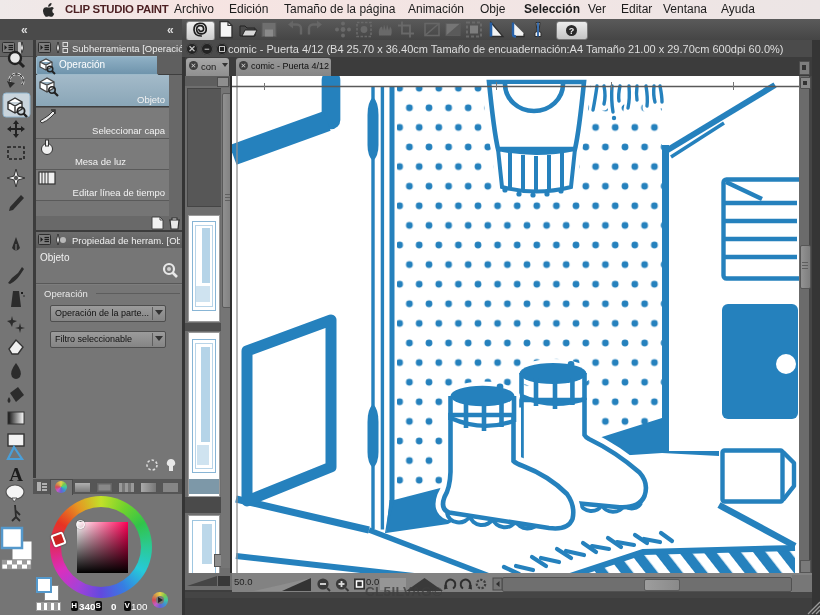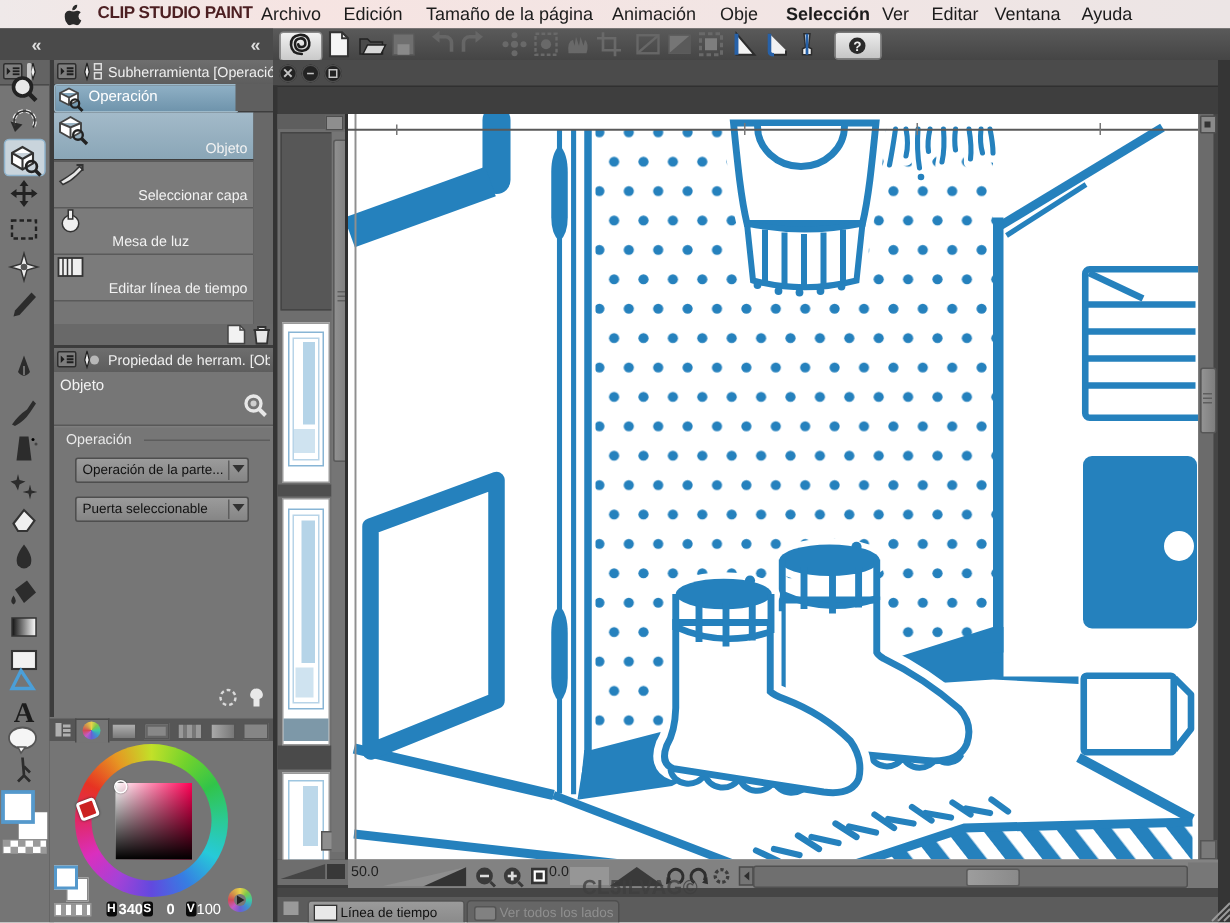--- a/index.html
+++ b/index.html
@@ -142,20 +142,21 @@
       </div>
     </div>
   </div>
 
   <div class="abs" id="titlebar">
     <div class="tl" style="left:4px;">✕</div>
     <div class="tl" style="left:19px;">−</div>
     <div class="tl" style="left:34px;">
         <span style="position:absolute;left:3px;top:3px;width:4px;height:4px;border:1px solid #c4c4c4;"></span>
       </div>
+    <span style="position:absolute;left:46px;top:2.5px;white-space:nowrap;">comic - Puerta 4/12 (B4 25.70 x 36.40cm Tamaño de encuadernación:A4 Tamaño 21.00 x 29.70cm 600dpi 60.0%)</span>
   </div>
 
   <div class="abs" id="gapcol"></div>
   <div class="abs" id="toolstrip"></div>
   <div class="abs" id="tshead"></div>
   <div class="abs" id="dockedge"></div>
   <div id="leftpanels">
 
     <svg class="abs" style="left:2px;top:42px;" width="28" height="12" viewBox="0 0 28 12">
       <rect x="0.5" y="0.5" width="12" height="10" rx="1" fill="#7e7e7e" stroke="#2e2e2e"></rect>
@@ -346,21 +347,21 @@
     <div class="abs" style="left:36px;top:283px;width:146px;height:1px;background:#585858;"></div>
     <div class="abs" style="left:36px;top:284px;width:146px;height:1px;background:#7d7d7d;"></div>
     <div class="abs" style="left:44px;top:288px;color:#e9e9e9;font-size:9.5px;">Operación</div>
     <div class="abs" style="left:96px;top:293px;width:84px;height:1px;background:#5d5d5d;"></div>
     <div class="abs drop" style="left:50px;top:305px;width:114px;">
       <span style="position:absolute;left:4px;top:2px;white-space:nowrap;overflow:hidden;width:94px;">Operación de la parte...</span>
       <span class="sep"></span>
         <span class="arr"></span>
     </div>
     <div class="abs drop" style="left:50px;top:331px;width:114px;">
-      <span style="position:absolute;left:4px;top:2px;white-space:nowrap;overflow:hidden;width:94px;">Puerta seleccionable</span>
+      <span style="position:absolute;left:4px;top:2px;white-space:nowrap;overflow:hidden;width:94px;">Filtro seleccionable</span>
       <span class="sep"></span>
         <span class="arr"></span>
     </div>
     <svg class="abs" style="left:144px;top:456px;" width="38" height="18" viewBox="0 0 38 18">
       <g fill="none" stroke="#dadada" stroke-width="1.6">
         <circle cx="8" cy="9" r="5" stroke-dasharray="2.5,2"></circle>
       </g>
       <path d="M27,3 Q24,3 23,6 Q22,9 25,10 L25,15 L29,15 L29,10 Q32,9 31,6 Q30,3 27,3 Z" fill="#e8e8e8"></path>
     </svg>
 
@@ -439,20 +440,34 @@
       <div class="abs" style="left:2px;top:103px;width:5px;height:1px;background:#606060;"></div>
       <div class="abs" style="left:2px;top:106px;width:5px;height:1px;background:#606060;"></div>
     </div>
 
     <div class="abs" style="left:0;top:497px;width:47px;height:17px;background:#6e6e6e;">
       <div class="abs" style="left:2px;top:3px;width:30px;height:10px;background:#454545;clip-path:polygon(0 100%,100% 0,100% 100%);"></div>
       <div class="abs" style="left:33px;top:3px;width:12px;height:10px;background:#383838;"></div>
     </div>
   </div>
 
+  <div class="abs" id="tabstrip">
+    <div class="abs" style="left:1px;top:1px;width:43px;height:18px;background:linear-gradient(#a8a8a8,#8f8f8f);border-radius:3px 3px 0 0;">
+      <span style="position:absolute;left:3px;top:3px;width:9px;height:9px;background:#3e3e3e;border-radius:50%;color:#ccc;font-size:7px;line-height:9px;text-align:center;">✕</span>
+      <span style="position:absolute;left:15px;top:3px;font-size:9.5px;color:#1a1a1a;">con</span>
+      <span style="position:absolute;right:1px;top:5px;width:0;height:0;border-left:3.5px solid transparent;border-right:3.5px solid transparent;border-top:4px solid #333;"></span>
+    </div>
+    <div class="abs" style="left:51px;top:1px;width:95px;height:18px;background:linear-gradient(#989898,#858585);border-radius:3px 3px 0 0;">
+      <span style="position:absolute;left:3px;top:3px;width:9px;height:9px;background:#3e3e3e;border-radius:50%;color:#ccc;font-size:7px;line-height:9px;text-align:center;">✕</span>
+      <span style="position:absolute;left:15px;top:3px;font-size:9px;color:#111;white-space:nowrap;">comic - Puerta 4/12</span>
+    </div>
+    <div class="abs" style="left:614px;top:4px;width:9px;height:12px;background:#7e7e7e;border:1px solid #4e4e4e;border-radius:1px;">
+        <span style="position:absolute;left:2px;top:3px;width:4px;height:5px;background:#333;"></span>
+      </div>
+  </div>
   <div class="abs" style="left:230px;top:76px;width:2px;height:497px;background:#2f2f2f;z-index:5;"></div>
   <div class="abs" id="canvas">
   <svg width="567" height="497" viewBox="232 76 567 497">
     <defs>
       <pattern id="dots" x="2.7" y="0" width="19.6" height="39.2" patternUnits="userSpaceOnUse">
         <circle cx="4.9" cy="9.8" r="3.4" fill="#2581bd"></circle>
         <circle cx="14.7" cy="29.4" r="3.4" fill="#2581bd"></circle>
       </pattern>
       <pattern id="mat" width="19.5" height="19.5" patternUnits="userSpaceOnUse" patternTransform="rotate(-38)">
         <rect width="19.5" height="19.5" fill="#fff"></rect>
@@ -651,32 +666,21 @@
           <circle r="4.2" fill="none" stroke="#3d3d3d" stroke-width="2.2" stroke-dasharray="2.2,1.5"></circle>
         </g>
       <rect x="49" y="2" width="9" height="12" fill="#757575" stroke="#4a4a4a"></rect>
         <path d="M55.5,5 L52,8 L55.5,11 Z" fill="#2e2e2e"></path>
     </svg>
     <div class="abs" style="left:270px;top:4px;width:288px;height:13px;background:#6f6f6f;border:1px solid #515151;border-radius:2px;"></div>
     <div class="abs" style="left:412px;top:5.5px;width:34px;height:10px;background:linear-gradient(90deg,#9d9d9d,#8a8a8a);border:1px solid #5c5c5c;border-radius:2px;"></div>
     <div class="abs" style="left:560px;top:2px;width:20px;height:17px;background:#777;"></div>
   </div>
   <div class="abs" id="botbar185"></div>
-  <div class="abs" style="left:388px;top:584px;width:120px;height:16px;color:rgba(62,62,62,0.8);font-size:13.5px;font-weight:bold;letter-spacing:0.3px;z-index:30;">CL5ILVAG©</div>
-  <div class="abs" id="timeline">
-    <div class="abs" style="left:4px;top:3px;width:10px;height:9px;background:#9a9a9a;"></div>
-    <div class="abs" style="left:20px;top:2px;width:103px;height:15px;background:linear-gradient(#9b9b9b,#898989);border-radius:3px 3px 0 0;border:1px solid #555;">
-      <span style="position:absolute;left:3px;top:2px;width:14px;height:9px;background:#e8e8e8;border:1px solid #333;"></span>
-      <span style="position:absolute;left:21px;top:1.5px;font-size:9px;color:#111;white-space:nowrap;">Línea de tiempo</span>
-    </div>
-    <div class="abs" style="left:126px;top:2px;width:100px;height:15px;background:#666;border-radius:3px 3px 0 0;border:1px solid #4e4e4e;">
-      <span style="position:absolute;left:4px;top:3px;width:13px;height:8px;background:#818181;border:1px solid #555;border-radius:2px;"></span>
-      <span style="position:absolute;left:21px;top:1.5px;font-size:9px;color:#8f8f8f;white-space:nowrap;">Ver todos los lados</span>
-    </div>
-  </div>
+  <div class="abs" style="left:365px;top:584px;width:120px;height:16px;color:rgba(62,62,62,0.8);font-size:13.5px;font-weight:bold;letter-spacing:0.3px;z-index:30;">CL5ILVAG©</div>
   <div class="abs" id="rightedge"></div>
   <svg class="abs" style="left:806px;top:600px;z-index:40;" width="14" height="15" viewBox="0 0 14 15">
     <g stroke="#9a9a9a" stroke-width="1.3">
       <line x1="2" y1="14" x2="14" y2="2"></line>
         <line x1="6" y1="14" x2="14" y2="6"></line>
         <line x1="10" y1="14" x2="14" y2="10"></line>
     </g>
   </svg>
 </div>
 

